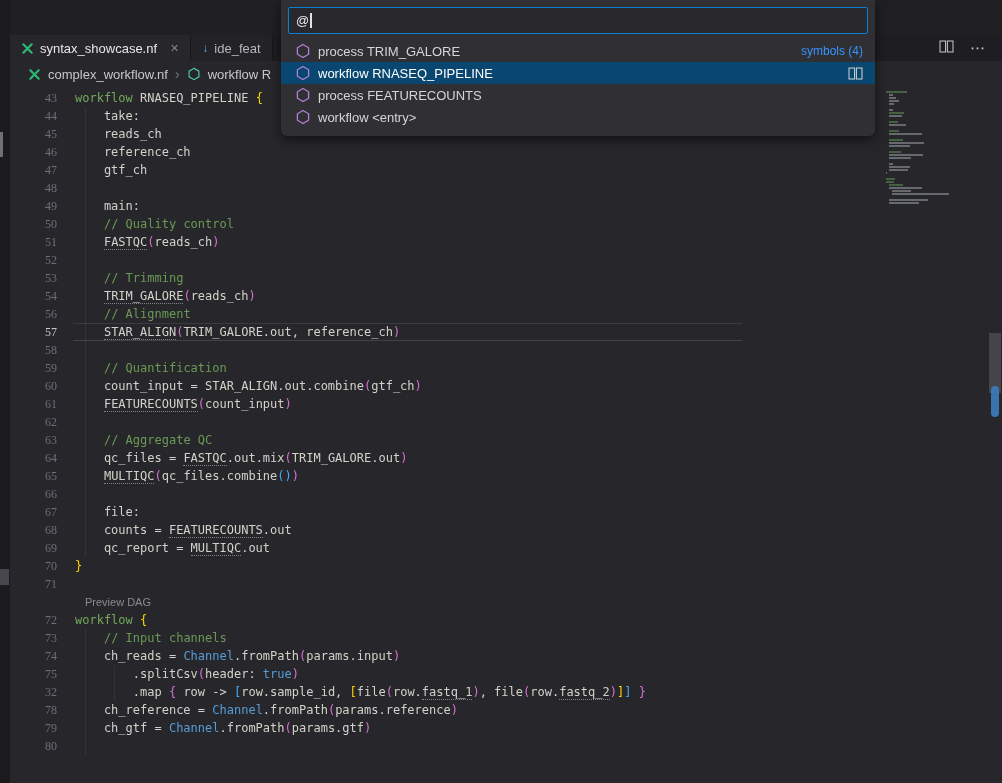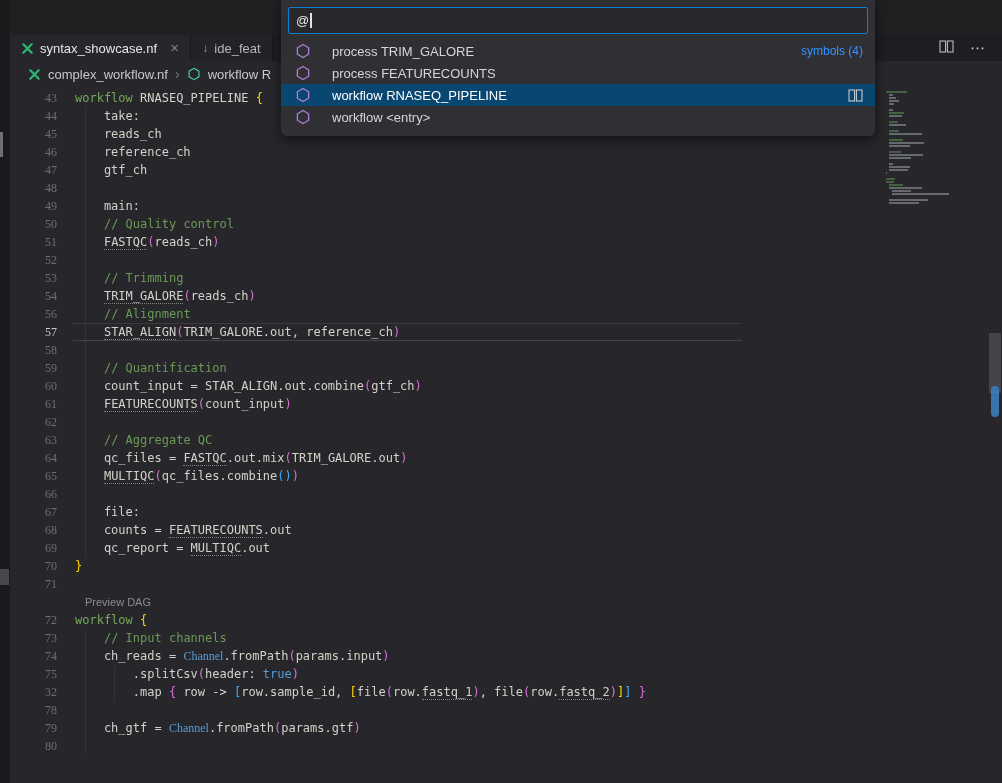--- a/index.html
+++ b/index.html
@@ -43,21 +43,21 @@
   .guide{position:absolute;top:0;bottom:0;width:1px;background:rgba(255,255,255,.06);z-index:1;}
   .lens{margin-left:75px;font-family:"Liberation Sans",sans-serif;font-size:11px;color:#8b8b90;line-height:18px;cursor:pointer;}
 
   
   .tk-t{color:#d2d2ca;}
   .tk-kw{color:#74a95c;}
   .tk-cm{color:#6a9955;}
   .tk-b1{color:#ffd602;}
   .tk-b2{color:#d670d6;}
   .tk-b3{color:#45a9f9;}
-  .tk-ty{color:#569cd6;font-family:Liberation Serif, serif;}
+  .tk-ty{color:#569cd6;}
   .tk-lit{color:#569cd6;}
   .tk-u{border-bottom:1px dotted rgba(205,205,205,.55);}
 
   
   .minimap{position:absolute;left:870px;top:0;width:96px;height:100%;}
   .mmline{position:absolute;height:2px;opacity:.55;}
   .sbar{position:absolute;left:978px;top:0;width:14px;height:100%;}
   .thumb{position:absolute;left:1px;top:246px;width:12px;height:60px;background:rgba(145,145,150,.28);}
   .pill{position:absolute;left:3px;top:299px;width:8px;height:31px;background:#3d7dbd;border-radius:4px;opacity:.9;}
 
@@ -65,21 +65,21 @@
   .quick-open{position:absolute;left:281px;top:0;width:594px;background:#2f2f34;
     border-radius:0 0 6px 6px;box-shadow:0 4px 12px rgba(0,0,0,.55);padding:7px 7px 8px;z-index:30;box-sizing:border-box;}
   .qinput{height:27px;box-sizing:border-box;background:#29292d;border:1px solid #0a7fd4;border-radius:2px;
     display:flex;align-items:center;padding:0 7px;font-size:13px;color:#e9e9ec;cursor:text;}
   .caret{display:inline-block;width:1.5px;height:15px;background:#e2e2e2;margin-left:1px;}
   .qlist{margin:6px -7px 0;}
   .qrow{display:flex;align-items:center;height:22px;padding:0 12px 0 14px;gap:7px;
     font-size:13px;color:#d6d6d9;cursor:pointer;}
   .qrow.sel{background:#094771;color:#ffffff;}
   .qicon{display:flex;flex:none;}
-  .qlabel{white-space:pre;margin-left:14px;}
+  .qlabel{white-space:pre;}
   .qmeta{margin-left:auto;color:#3794ff;font-size:12px;}
   .qaction{margin-left:auto;display:flex;cursor:pointer;}
 </style>
 </head>
 <body>
 
 <div class="window">
 
   <div class="left-strip">
     <div class="strip-marker1"></div>
@@ -292,20 +292,21 @@
           <div class="guide" style="left: 103.896px;"></div>
         </div>
         <div class="crow">
           <div class="gut">32</div>
           <div class="ctext"><span class="tk-t">        .map </span><span class="tk-b2">{</span><span class="tk-t"> row -&gt; </span><span class="tk-b3">[</span><span class="tk-t">row.sample_id, </span><span class="tk-b1">[</span><span class="tk-t">file</span><span class="tk-b2">(</span><span class="tk-t">row.</span><span class="tk-t tk-u">fastq_1</span><span class="tk-b2">)</span><span class="tk-t">, file</span><span class="tk-b2">(</span><span class="tk-t">row.</span><span class="tk-t tk-u">fastq_2</span><span class="tk-b2">)</span><span class="tk-b1">]</span><span class="tk-b3">]</span><span class="tk-t"> </span><span class="tk-b2">}</span></div>
           <div class="guide" style="left: 75px;"></div>
           <div class="guide" style="left: 103.896px;"></div>
         </div>
         <div class="crow">
           <div class="gut">78</div>
+          <div class="ctext"><span class="tk-t">    ch_reference = </span><span class="tk-ty">Channel</span><span class="tk-t">.fromPath</span><span class="tk-b2">(</span><span class="tk-t">params.reference</span><span class="tk-b2">)</span></div>
           <div class="guide" style="left: 75px;"></div>
         </div>
         <div class="crow">
           <div class="gut">79</div>
           <div class="ctext"><span class="tk-t">    ch_gtf = </span><span class="tk-ty">Channel</span><span class="tk-t">.fromPath</span><span class="tk-b2">(</span><span class="tk-t">params.gtf</span><span class="tk-b2">)</span></div>
           <div class="guide" style="left: 75px;"></div>
         </div>
         <div class="crow">
           <div class="gut">80</div>
           <div class="ctext"></div>
@@ -358,46 +359,46 @@
     <div class="qlist">
         <div class="qrow">
           <span class="qicon">
             <svg width="16" height="16" viewBox="0 0 16 16">
               <path d="M8 1.5 L13.6 4.75 V11.25 L8 14.5 L2.4 11.25 V4.75 Z" fill="none" stroke="#b180d7" stroke-width="1.3"></path>
             </svg>
           </span>
           <span class="qlabel">process TRIM_GALORE</span>
           <span class="qmeta">symbols (4)</span>
         </div>
-        <div class="qrow">
-          <span class="qicon">
-            <svg width="16" height="16" viewBox="0 0 16 16">
-              <path d="M8 1.5 L13.6 4.75 V11.25 L8 14.5 L2.4 11.25 V4.75 Z" fill="none" stroke="#b180d7" stroke-width="1.3"></path>
-            </svg>
-          </span>
-          <span class="qlabel">process FEATURECOUNTS</span>
-        </div>
         <div class="qrow sel">
           <span class="qicon">
             <svg width="16" height="16" viewBox="0 0 16 16">
               <path d="M8 1.5 L13.6 4.75 V11.25 L8 14.5 L2.4 11.25 V4.75 Z" fill="none" stroke="#b180d7" stroke-width="1.3"></path>
             </svg>
           </span>
           <span class="qlabel">workflow RNASEQ_PIPELINE</span>
           <span class="qaction">
             <svg width="15" height="13" viewBox="0 0 15 13">
               <rect x="1" y="1" width="5.6" height="11" fill="none" stroke="#d6d6d6"></rect>
               <rect x="8.4" y="1" width="5.6" height="11" fill="none" stroke="#d6d6d6"></rect>
             </svg>
           </span>
         </div>
         <div class="qrow">
           <span class="qicon">
             <svg width="16" height="16" viewBox="0 0 16 16">
               <path d="M8 1.5 L13.6 4.75 V11.25 L8 14.5 L2.4 11.25 V4.75 Z" fill="none" stroke="#b180d7" stroke-width="1.3"></path>
             </svg>
           </span>
+          <span class="qlabel">process FEATURECOUNTS</span>
+        </div>
+        <div class="qrow">
+          <span class="qicon">
+            <svg width="16" height="16" viewBox="0 0 16 16">
+              <path d="M8 1.5 L13.6 4.75 V11.25 L8 14.5 L2.4 11.25 V4.75 Z" fill="none" stroke="#b180d7" stroke-width="1.3"></path>
+            </svg>
+          </span>
           <span class="qlabel">workflow &lt;entry&gt;</span>
         </div>
       </div>
   </div>
 
 </div>
 
 </body></html>

